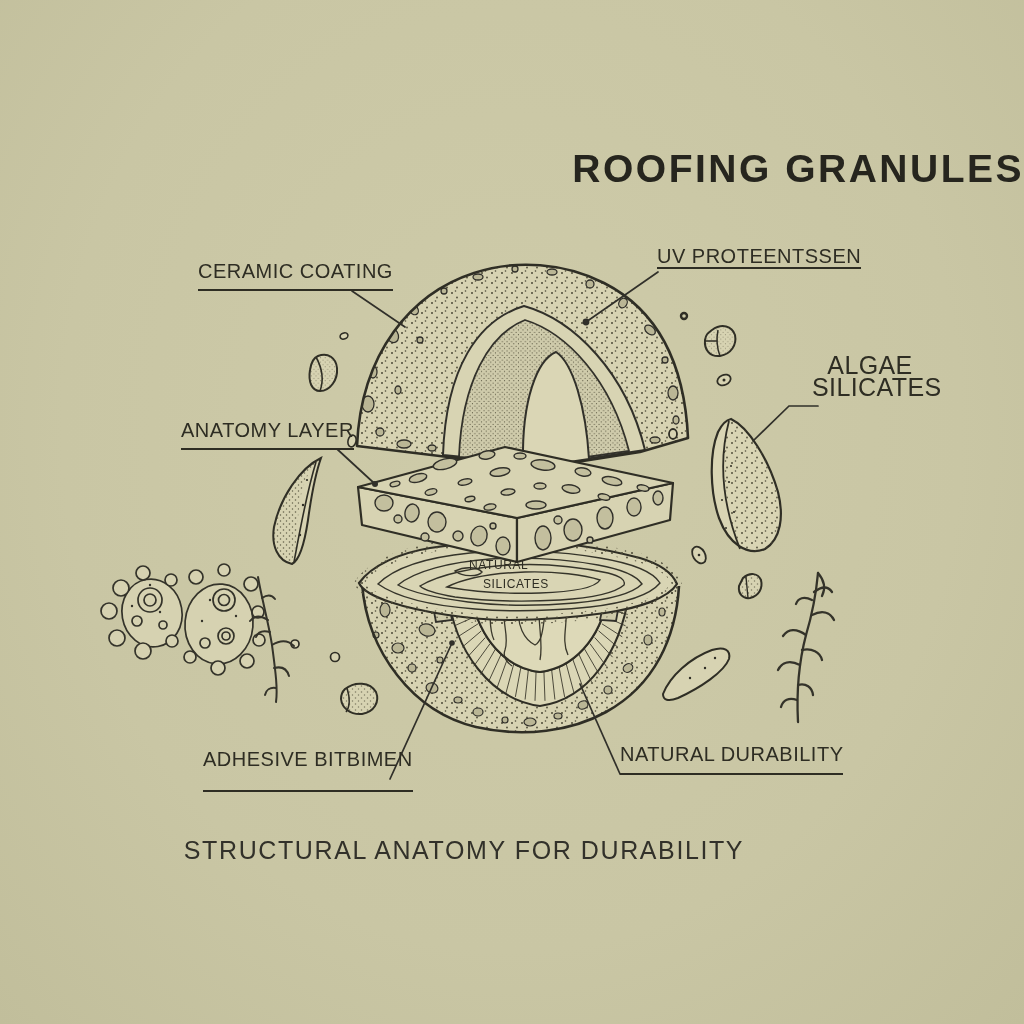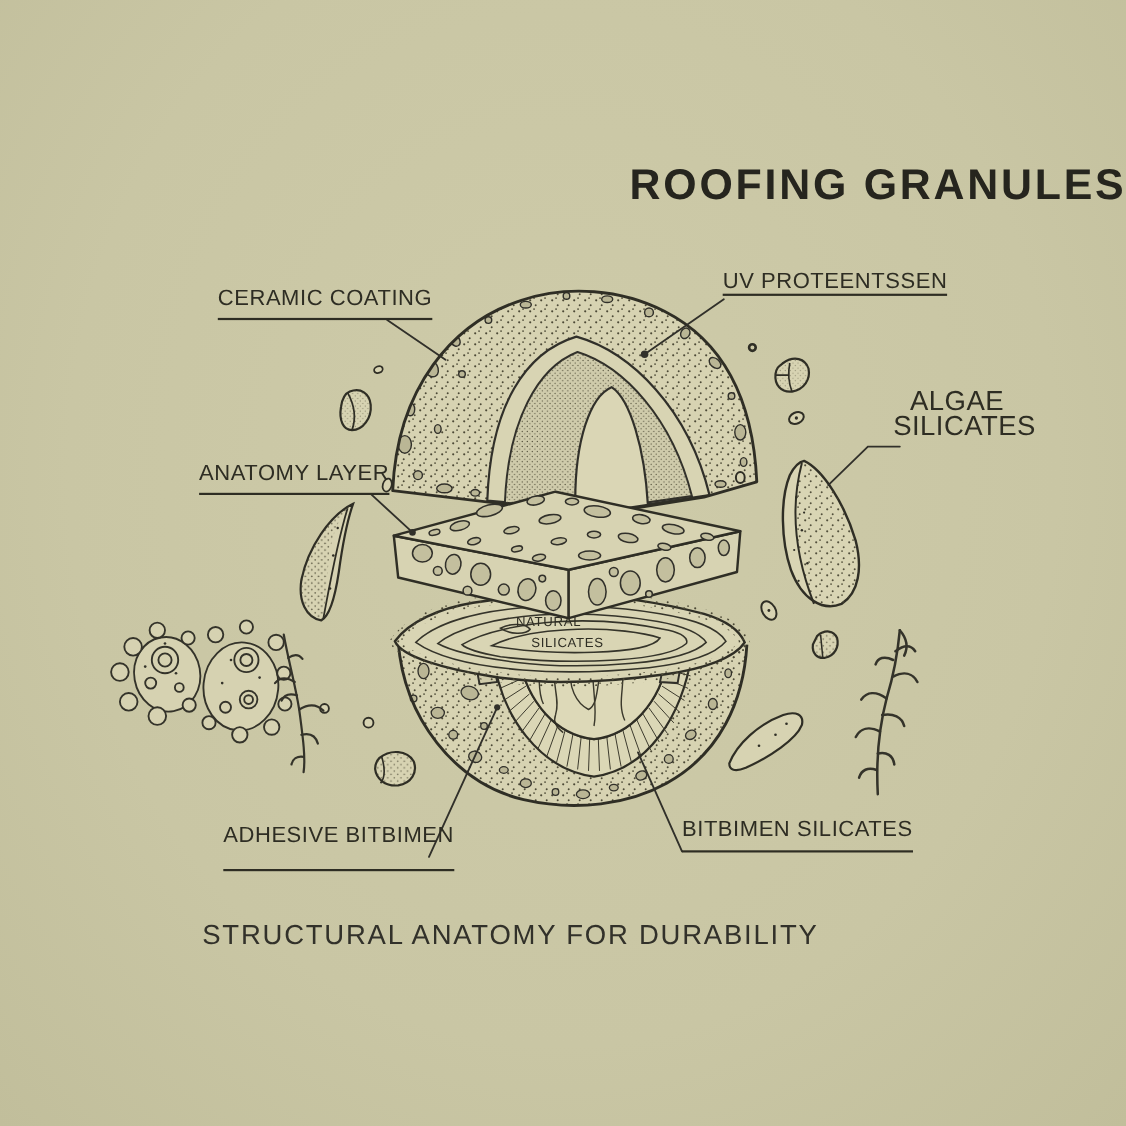--- a/index.html
+++ b/index.html
@@ -370,16 +370,16 @@
   </div>
 
   <div class="txt label lbl-pigment">ANATOMY LAYER</div>
 
   <div class="txt lbl-core">
     <div>NATURAL</div>
     <div class="l2">SILICATES</div>
   </div>
 
   <div class="txt label lbl-adhesive">ADHESIVE BITBIMEN</div>
-  <div class="txt label lbl-silicates">BITBIMEN SILICATES</div>
+  <div class="txt label lbl-silicates">NATURAL DURABILITY</div>
 
   <div class="txt caption">STRUCTURAL ANATOMY FOR DURABILITY</div>
 </div>
 
 </body></html>

